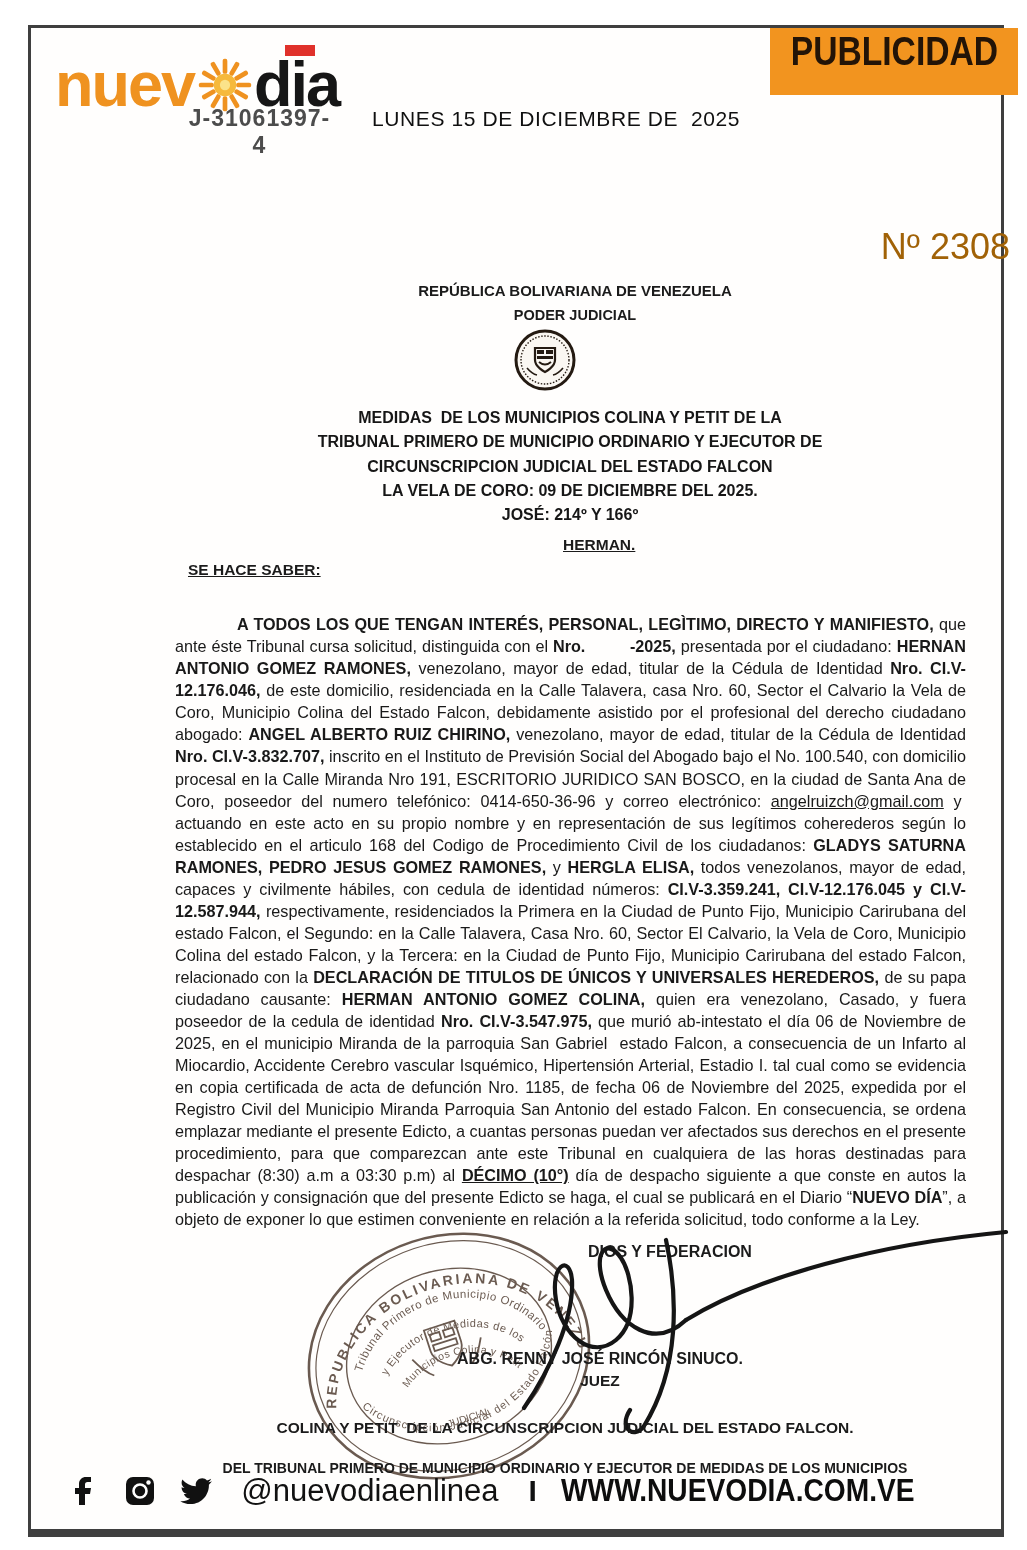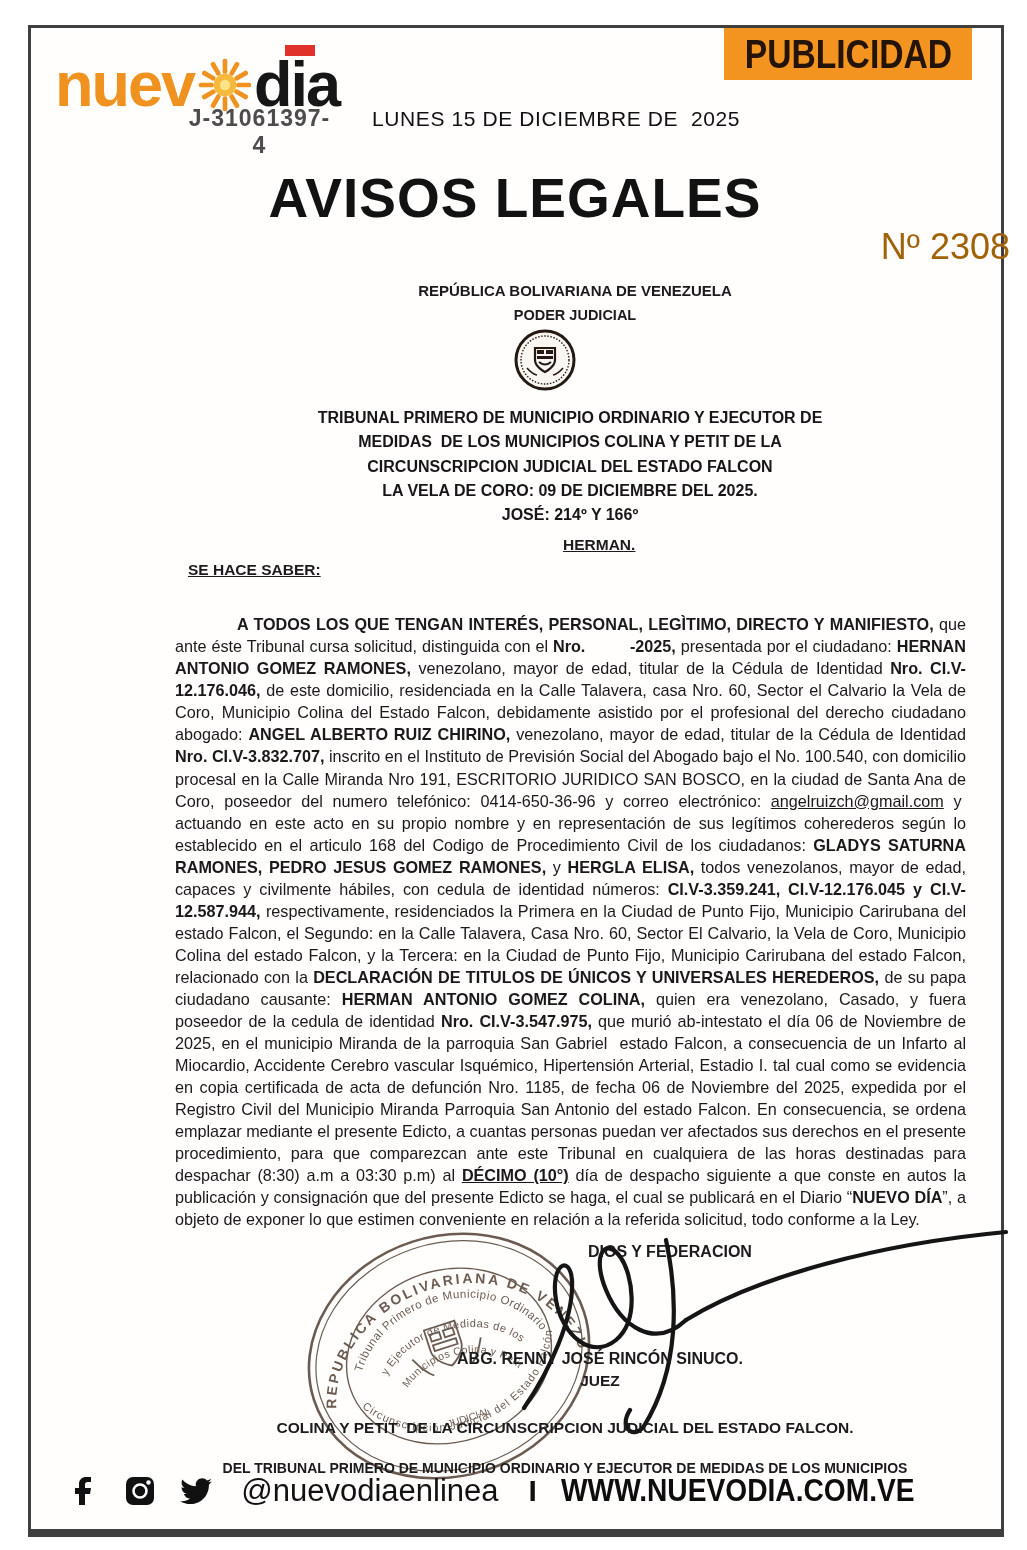--- a/index.html
+++ b/index.html
@@ -9,22 +9,22 @@
          border:3px solid #3f3f3f;border-bottom-width:8px;background:#fffefd;box-sizing:border-box;}
 
   
   .logo{position:absolute;left:55px;top:38px;height:78px;display:flex;align-items:flex-end;line-height:1;}
   .logo .w1{font-size:63px;font-weight:800;color:#ef9220;letter-spacing:-2px;}
   .logo .sun{width:56px;height:56px;margin:0 1px 3px 3px;}
   .logo .w2{position:relative;font-size:63px;font-weight:800;color:#161616;letter-spacing:-2px;}
   .logo .w2::after{content:"";position:absolute;right:24px;top:-8px;width:30px;height:11px;background:#e0312b;}
   .regnum{position:absolute;left:182px;top:105px;width:155px;text-align:center;font-size:23px;
           font-weight:600;color:#4c4c4c;letter-spacing:1px;}
-  .pubbox{position:absolute;left:724px;top:28px;width:248px;height:52px;background:#f2941f;
-          display:flex;align-items:center;justify-content:center;}
+  .pubbox{position:absolute;left:770px;top:28px;width:248px;height:67px;background:#f2941f;
+          display:flex;align-items:flex-start;justify-content:center;}
   .pubbox span{font-size:41px;font-weight:800;color:#231407;letter-spacing:0px;
                transform:scaleX(.82);transform-origin:center;white-space:nowrap;}
   .dateline{position:absolute;left:372px;top:107px;font-size:21px;font-weight:400;
             letter-spacing:.6px;color:#101010;white-space:nowrap;}
 
   
   .title-main{position:absolute;left:30px;top:166px;width:970px;text-align:center;
               font-size:55px;font-weight:800;letter-spacing:1px;color:#121212;}
   .title-num{position:absolute;left:90px;top:226px;width:920px;text-align:right;
              font-size:36px;font-weight:400;color:#a16207;}
@@ -109,39 +109,38 @@
     <span class="w2">dia</span>
   </div>
   <div class="regnum">J-31061397-4</div>
 
   <div class="pubbox">
     <span>PUBLICIDAD</span>
   </div>
 
   <div class="dateline">LUNES 15 DE DICIEMBRE DE&nbsp; 2025</div>
 
-  <div class="title-main">AVISOS LEGALES</div>
   <div class="title-num">Nº 2308</div>
   <div class="hdr-rep">REPÚBLICA BOLIVARIANA DE VENEZUELA</div>
   <div class="hdr-jud">PODER JUDICIAL</div>
 
   <svg class="seal" viewBox="0 0 64 64">
     <circle cx="32" cy="32" r="29" fill="#faf7f2" stroke="#241a12" stroke-width="3"></circle>
     <circle cx="32" cy="32" r="24" fill="none" stroke="#241a12" stroke-width="1.4" stroke-dasharray="1.5 1.6"></circle>
     <path d="M22 20 h20 v12 c0 7 -10 12 -10 12 s-10 -5 -10 -12 z" fill="none" stroke="#241a12" stroke-width="2.2"></path>
     <rect x="24" y="22" width="7" height="4" fill="#241a12"></rect>
     <rect x="33" y="22" width="7" height="4" fill="#241a12"></rect>
     <rect x="24" y="28" width="16" height="3" fill="#241a12"></rect>
     <path d="M26 34 q6 5 12 0" fill="none" stroke="#241a12" stroke-width="2"></path>
     <path d="M14 40 q5 6 10 7 M50 40 q-5 6 -10 7" fill="none" stroke="#241a12" stroke-width="1.6"></path>
   </svg>
 
   <div class="court">
+    <div>MEDIDAS&nbsp; DE LOS MUNICIPIOS COLINA Y PETIT DE LA</div>
     <div>TRIBUNAL PRIMERO DE MUNICIPIO ORDINARIO Y EJECUTOR DE</div>
-    <div>MEDIDAS&nbsp; DE LOS MUNICIPIOS COLINA Y PETIT DE LA</div>
     <div>CIRCUNSCRIPCION JUDICIAL DEL ESTADO FALCON</div>
     <div>LA VELA DE CORO: 09 DE DICIEMBRE DEL 2025.</div>
     <div>JOSÉ: 214º Y 166º</div>
   </div>
 
   <div class="edicto">HERMAN.</div>
   <div class="sehace">SE HACE SABER:</div>
 
   <p class="bodytxt"><span class="b">A TODOS LOS QUE TENGAN INTERÉS, PERSONAL, LEGÌTIMO, DIRECTO Y MANIFIESTO,</span><span> que ante éste Tribunal cursa solicitud, distinguida con el </span><span class="b">Nro.&nbsp;&nbsp;&nbsp;&nbsp;&nbsp;&nbsp;&nbsp;&nbsp;&nbsp;-2025,</span><span> presentada por el ciudadano: </span><span class="b">HERNAN ANTONIO GOMEZ RAMONES,</span><span> venezolano, mayor de edad, titular de la Cédula de Identidad </span><span class="b">Nro. CI.V-12.176.046,</span><span> de este domicilio, residenciada en la Calle Talavera, casa Nro. 60, Sector el Calvario la Vela de Coro, Municipio Colina del Estado Falcon, debidamente asistido por el profesional del derecho ciudadano abogado: </span><span class="b">ANGEL ALBERTO RUIZ CHIRINO,</span><span> venezolano, mayor de edad, titular de la Cédula de Identidad </span><span class="b">Nro. CI.V-3.832.707,</span><span> inscrito en el Instituto de Previsión Social del Abogado bajo el No. 100.540, con domicilio procesal en la Calle Miranda Nro 191, ESCRITORIO JURIDICO SAN BOSCO, en la ciudad de Santa Ana de Coro, poseedor del numero telefónico: 0414-650-36-96 y correo electrónico: </span><span class="u">angelruizch@gmail.com</span><span> y&nbsp; actuando en este acto en su propio nombre y en representación de sus legítimos coherederos según lo establecido en el articulo 168 del Codigo de Procedimiento Civil de los ciudadanos: </span><span class="b">GLADYS SATURNA RAMONES, PEDRO JESUS GOMEZ RAMONES,</span><span> y </span><span class="b">HERGLA ELISA,</span><span> todos venezolanos, mayor de edad, capaces y civilmente hábiles, con cedula de identidad números: </span><span class="b">CI.V-3.359.241, CI.V-12.176.045 y CI.V-12.587.944,</span><span> respectivamente, residenciados la Primera en la Ciudad de Punto Fijo, Municipio Carirubana del estado Falcon, el Segundo: en la Calle Talavera, Casa Nro. 60, Sector El Calvario, la Vela de Coro, Municipio Colina del estado Falcon, y la Tercera: en la Ciudad de Punto Fijo, Municipio Carirubana del estado Falcon, relacionado con la </span><span class="b">DECLARACIÓN DE TITULOS DE ÚNICOS Y UNIVERSALES HEREDEROS,</span><span> de su papa ciudadano causante: </span><span class="b">HERMAN ANTONIO GOMEZ COLINA,</span><span> quien era venezolano, Casado, y fuera poseedor de la cedula de identidad </span><span class="b">Nro. CI.V-3.547.975,</span><span> que murió ab-intestato el día 06 de Noviembre de 2025, en el municipio Miranda de la parroquia San Gabriel&nbsp; estado Falcon, a consecuencia de un Infarto al Miocardio, Accidente Cerebro vascular Isquémico, Hipertensión Arterial, Estadio I. tal cual como se evidencia en copia certificada de acta de defunción Nro. 1185, de fecha 06 de Noviembre del 2025, expedida por el Registro Civil del Municipio Miranda Parroquia San Antonio del estado Falcon. En consecuencia, se ordena emplazar mediante el presente Edicto, a cuantas personas puedan ver afectados sus derechos en el presente procedimiento, para que comparezcan ante este Tribunal en cualquiera de las horas destinadas para despachar (8:30) a.m a 03:30 p.m) al </span><span class="b u">DÉCIMO (10°)</span><span> día de despacho siguiente a que conste en autos la publicación y consignación que del presente Edicto se haga, el cual se publicará en el Diario “</span><span class="b">NUEVO DÍA</span><span>”, a objeto de exponer lo que estimen conveniente en relación a la referida solicitud, todo conforme a la Ley.</span></p>
 

